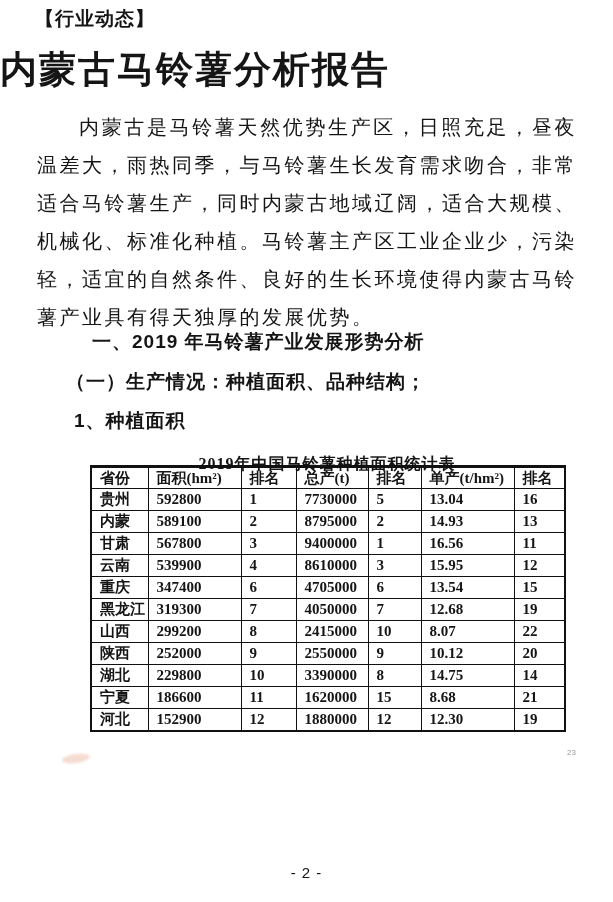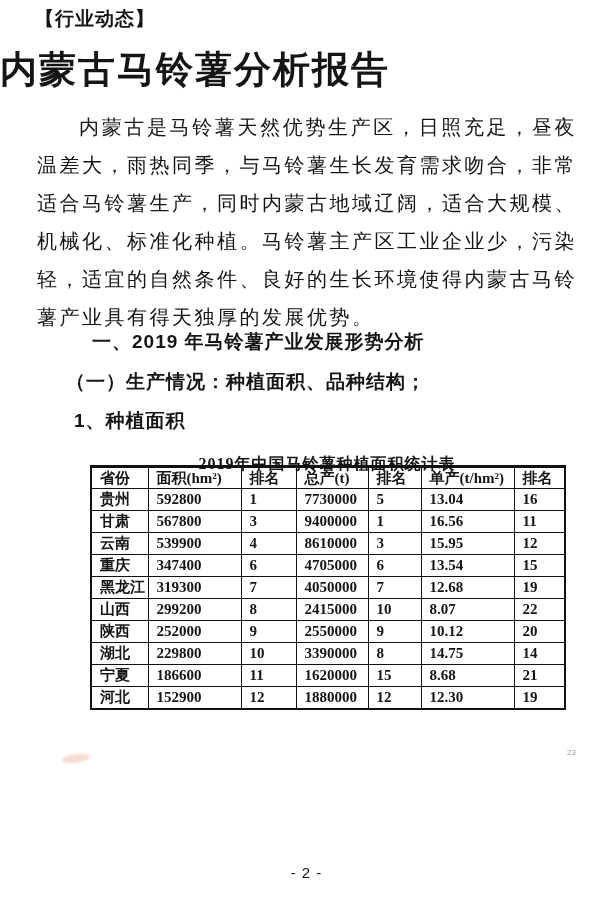--- a/index.html
+++ b/index.html
@@ -168,20 +168,29 @@
       <tr>
         <td>贵州</td>
         <td>592800</td>
         <td>1</td>
         <td>7730000</td>
         <td>5</td>
         <td>13.04</td>
         <td>16</td>
       </tr>
       <tr>
+        <td>内蒙</td>
+        <td>589100</td>
+        <td>2</td>
+        <td>8795000</td>
+        <td>2</td>
+        <td>14.93</td>
+        <td>13</td>
+      </tr>
+      <tr>
         <td>甘肃</td>
         <td>567800</td>
         <td>3</td>
         <td>9400000</td>
         <td>1</td>
         <td>16.56</td>
         <td>11</td>
       </tr>
       <tr>
         <td>云南</td>

